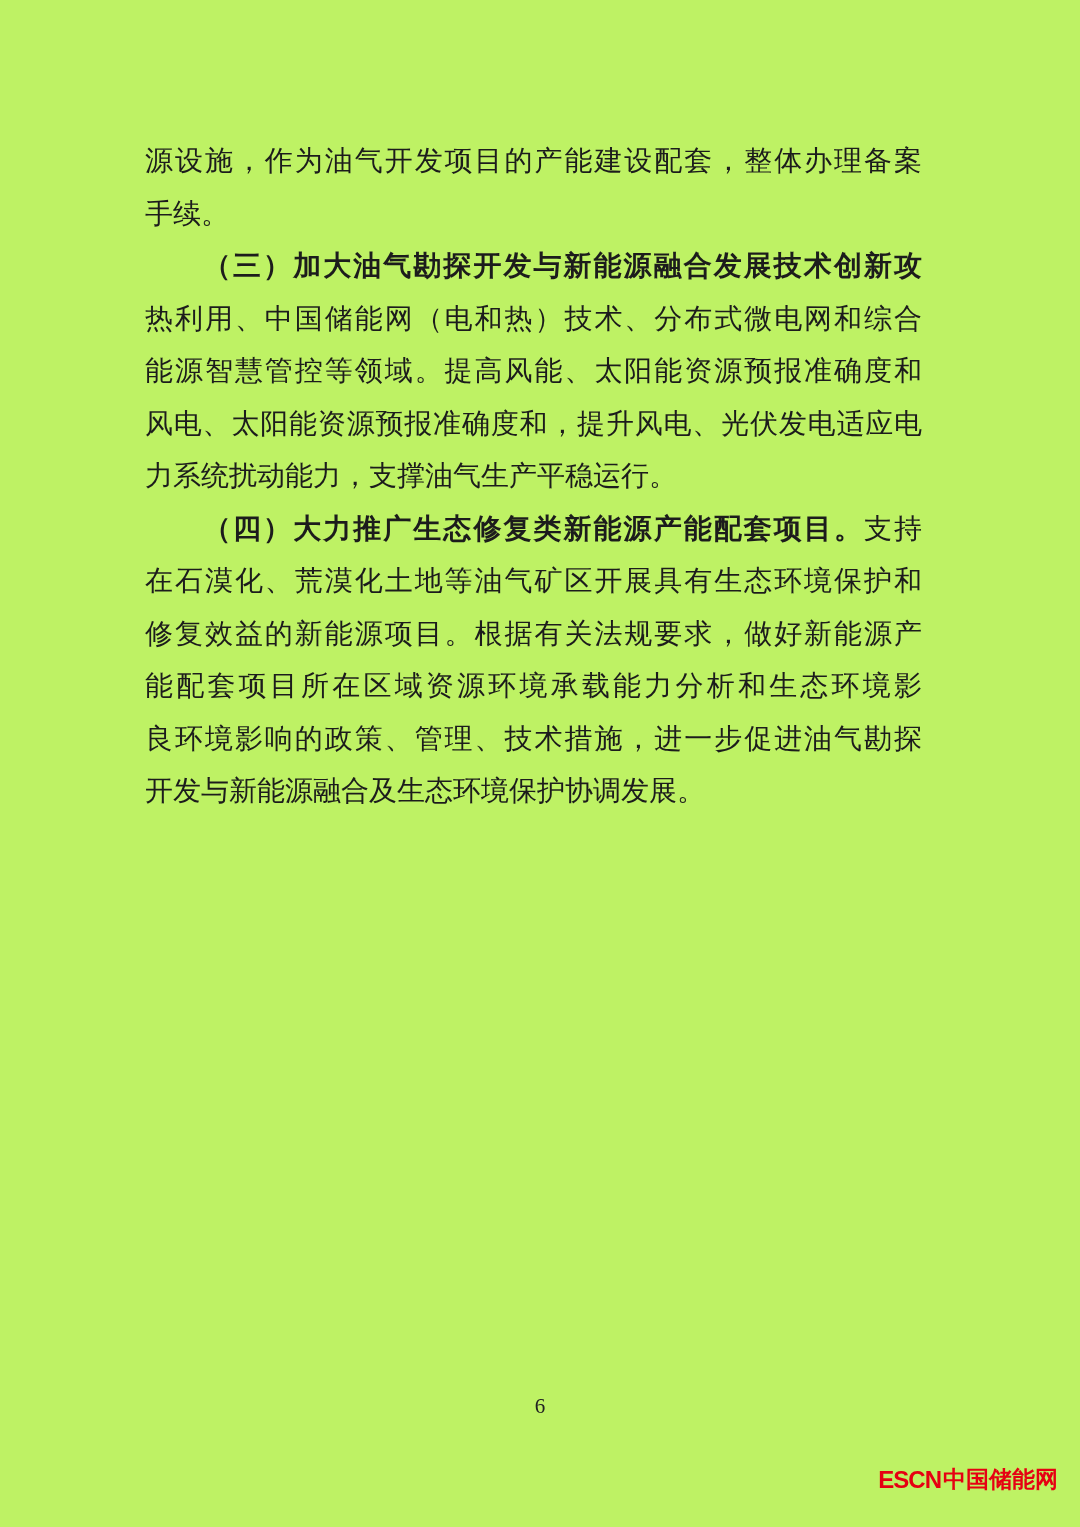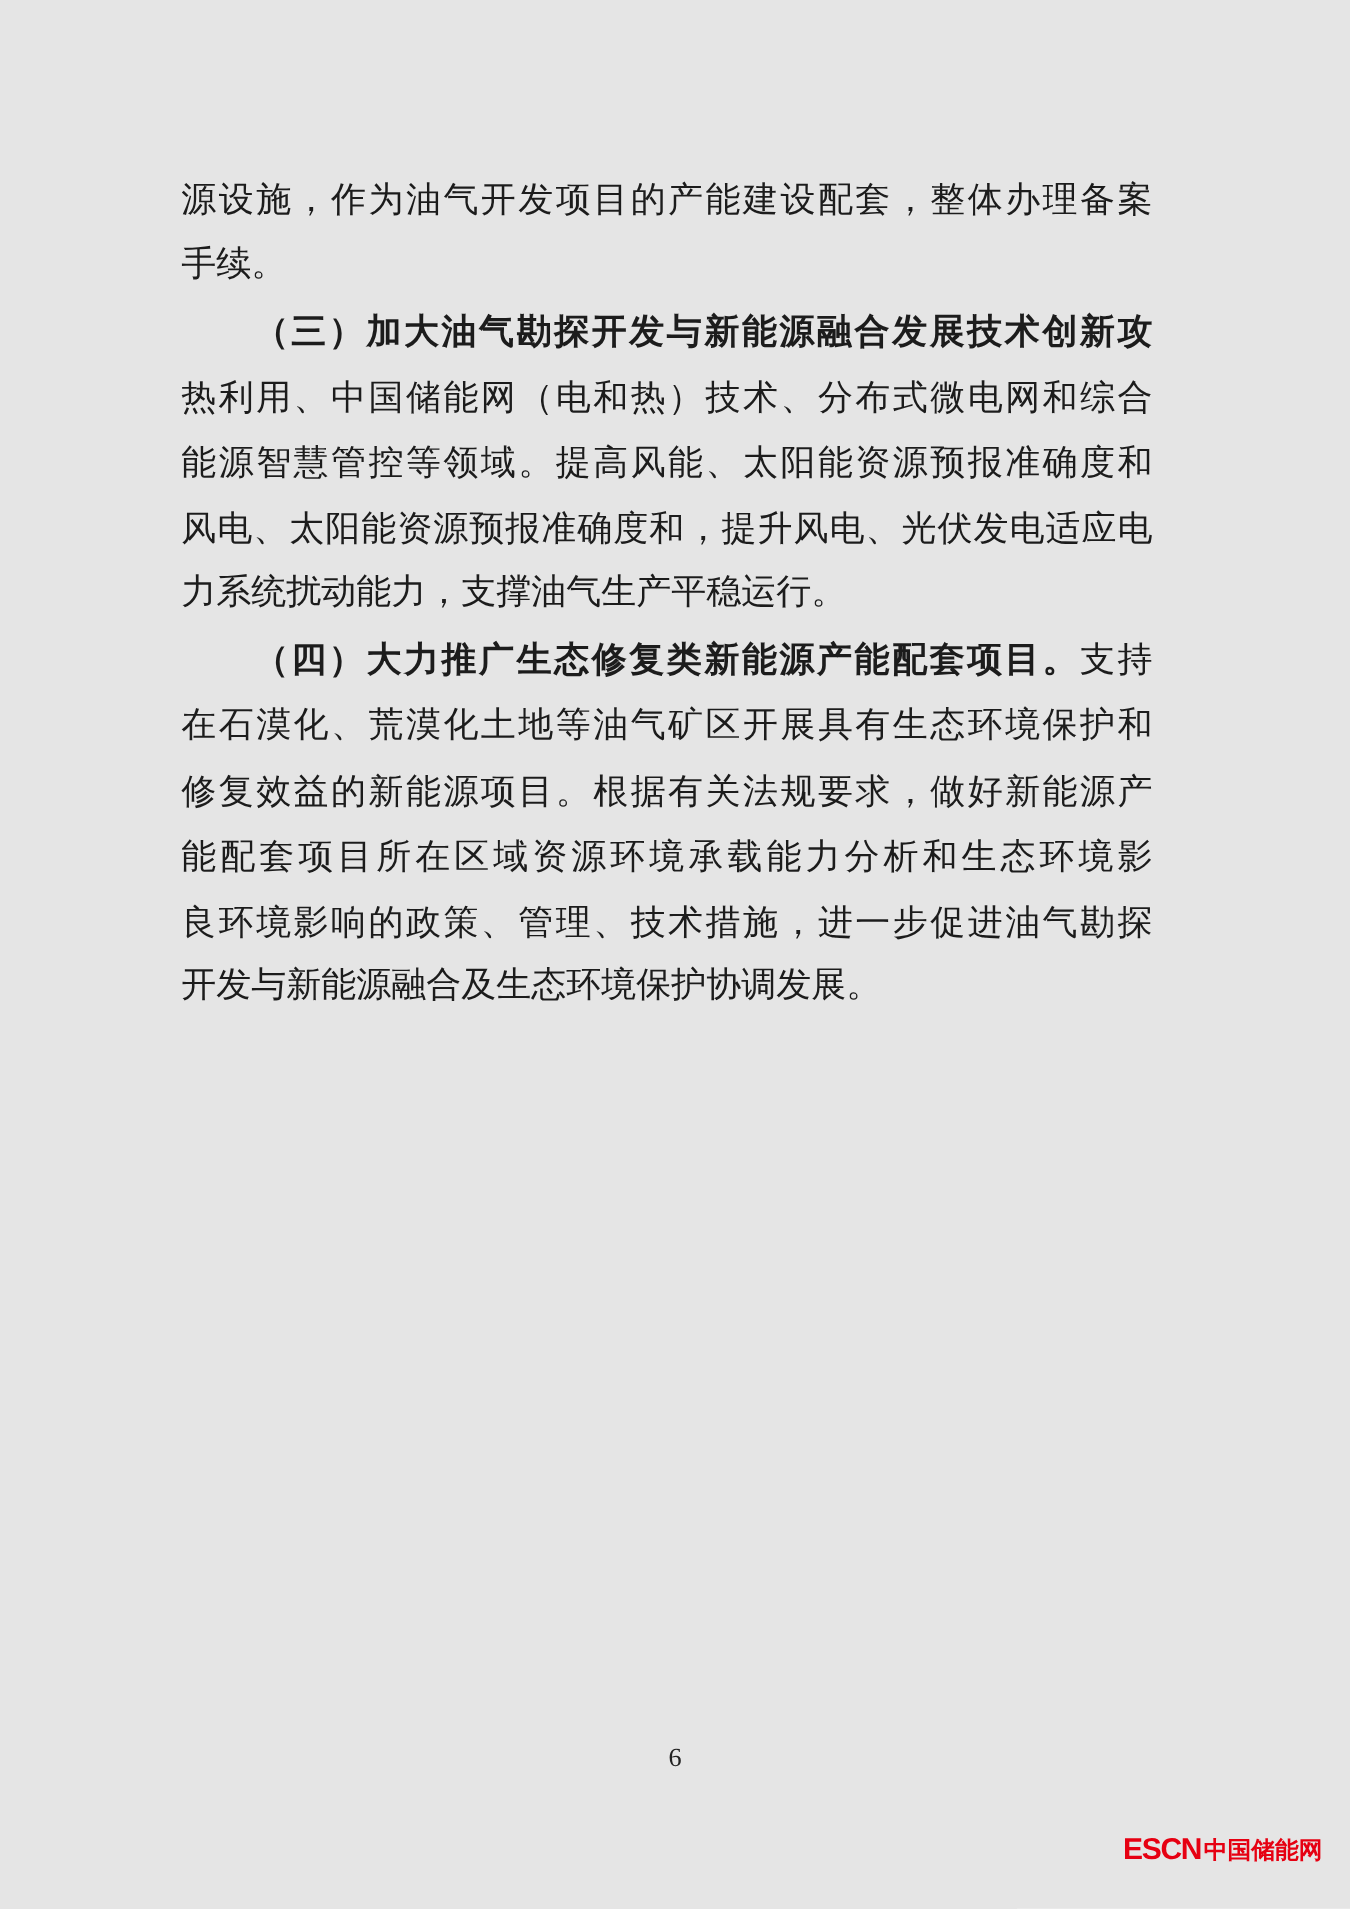--- a/index.html
+++ b/index.html
@@ -10,42 +10,41 @@
     width: 1080px;
     height: 1527px;
     background: #ffffff;
     position: relative;
     font-family: "Liberation Serif", "DejaVu Serif", serif;
     overflow: hidden;
   }
   .page {
     position: absolute;
     inset: 0;
-    background: #e5e5e5;
+    background: #bef264;
     padding-left: 25px;
   }
   .text-block {
     position: absolute;
     left: 145px;
     top: 135px;
     width: 777px;
     color: #1c1c1c;
     font-size: 28px;
   }
   .line {
     height: 52.5px;
     line-height: 52.5px;
     text-align: justify;
     text-align-last: justify;
     overflow: hidden;
   }
   .line.end {
     text-align: right;
     text-align-last: left;
-    font-family: Liberation Mono, monospace;
   }
   .line.indent {
     text-indent: 58px;
   }
   .lead {
     font-weight: bold;
   }
   .page-number {
     position: absolute;
     left: 0;
@@ -64,21 +63,21 @@
     color: #e60012;
     font-family: "Liberation Sans", "DejaVu Sans", sans-serif;
   }
   .logo-latin {
     font-size: 24px;
     font-weight: 800;
     letter-spacing: -1px;
     vertical-align: baseline;
   }
   .logo-cjk {
-    font-size: 19px;
+    font-size: 23px;
     font-weight: 700;
     vertical-align: 1px;
     margin-left: 2px;
   }
 </style>
 </head>
 <body>
 
 <div class="page">
 

